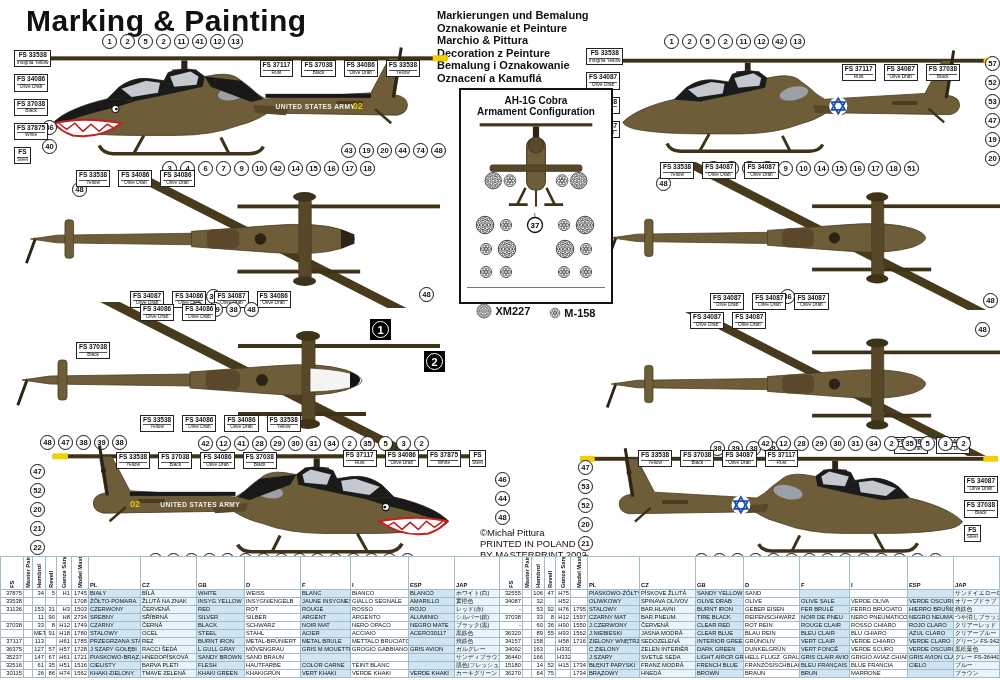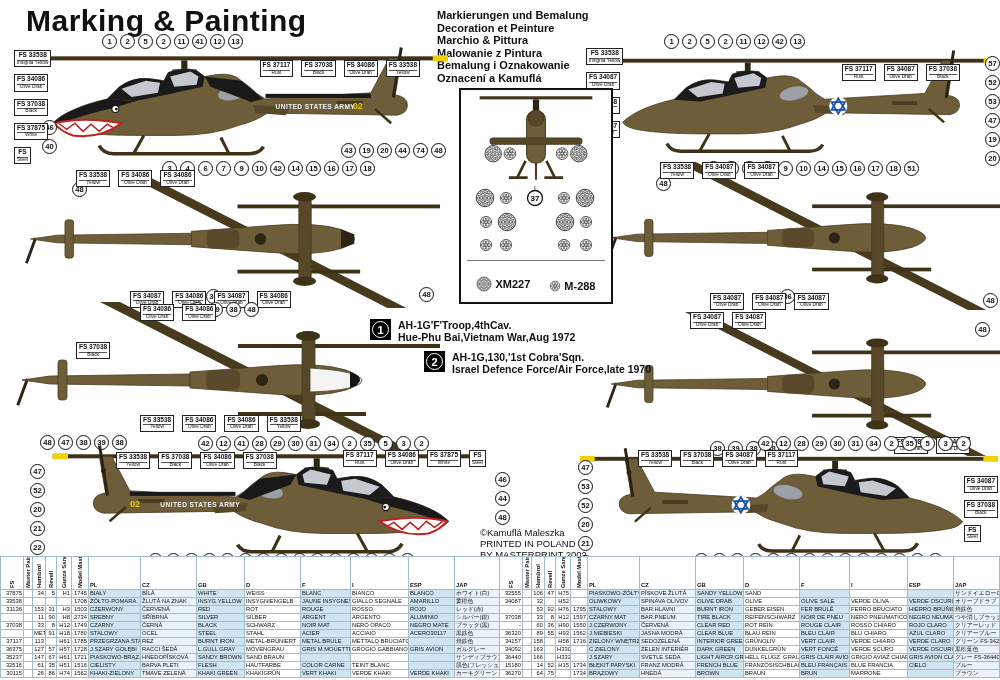--- a/index.html
+++ b/index.html
@@ -151,23 +151,23 @@
       <circle cx="252" cy="72" r="6" fill="#2c2414"></circle>
       <rect x="196" y="62" width="34" height="20" rx="6" fill="#59492a"></rect>
     </g>
   </defs>
 </svg>
 
 <div class="abs" id="page-title">Marking &amp; Painting</div>
 <div class="abs" id="langs">
 
 <div>Markierungen und Bemalung</div>
-    <div>Decoration et Peinture</div>
+    <div>Oznakowanie et Peinture</div>
     <div>Marchio &amp; Pittura</div>
-    <div>Malowanie z Pintura</div>
+    <div>Decoration z Peinture</div>
     <div>Bemalung i Oznakowanie</div>
     <div>Oznacení a Kamuflá</div>
   </div>
 
 <div class="view" id="v1">
   <svg width="436" height="142" viewBox="0 0 430 140">
     <g transform="translate(0,8)">
       <use href="#sideheli"></use>
         <use href="#vietnam-extra"></use>
       <text x="258" y="66" font-size="6.5" fill="#efefef" font-weight="bold" letter-spacing=".4">UNITED STATES ARMY</text>
@@ -679,20 +679,24 @@
         <span class="nm">Black</span>
       </span>
       <span class="chip">
         <span class="fs">FS</span>
         <span class="nm">Steel</span>
       </span>
     </div>
 </div>
 
 <div class="abs" id="arm-box">
+  <div class="ttl">
+    <div>AH-1G Cobra</div>
+    <div>Armament Configuration</div>
+  </div>
   <svg width="130" height="96" viewBox="0 0 120 92">
     <rect x="6" y="6" width="108" height="3" fill="#42351a"></rect>
     <rect x="57" y="9" width="6" height="11" fill="#2c2414"></rect>
     <rect x="51" y="20" width="18" height="50" rx="8" fill="#6d5d38" stroke="#4a3c20"></rect>
     <circle cx="60" cy="27" r="7.5" fill="#59492a" stroke="#4a3c20"></circle>
     <rect x="16" y="46" width="88" height="6" rx="3" fill="#574829" stroke="#4a3c20"></rect>
     <use href="#podL" x="10" y="52" width="18" height="18"></use>
     <use href="#podS" x="28" y="54" width="14" height="14"></use>
     <use href="#podS" x="78" y="54" width="14" height="14"></use>
     <use href="#podL" x="92" y="52" width="18" height="18"></use>
@@ -721,47 +725,39 @@
     <div class="li">
       <svg width="16" height="16" viewBox="0 0 16 16">
           <use href="#podL" x="0" y="0" width="16" height="16"></use>
         </svg>
       <span>XM227</span>
     </div>
     <div class="li">
       <svg width="12" height="12" viewBox="0 0 12 12">
           <use href="#podS" x="0" y="0" width="12" height="12"></use>
         </svg>
-      <span>M-288</span>
+      <span>M-158</span>
     </div>
   </div>
 </div>
 
 <div class="abs note" id="note1">
   <div class="sq">
       <span>1</span>
     </div>
-  <div class="tx">
-    <div>AH-1G'F'Troop,4thCav.</div>
-    <div>Hue-Phu Bai,Vietnam War,Aug 1972</div>
-  </div>
 </div>
 <div class="abs note" id="note2">
   <div class="sq">
       <span>2</span>
     </div>
-  <div class="tx">
-    <div>AH-1G,130,'1st Cobra'Sqn.</div>
-    <div>Israel Defence Force/Air Force,late 1970</div>
-  </div>
 </div>
 
 <div class="abs" id="credits">
 
-<div>©Kamuflá Maleszka</div>
+<div>©Michał Pittura</div>
     <div>PRINTED IN POLAND</div>
     <div>BY MASTERPRINT 2002</div>
   </div>
 
 <table class="ptable" id="tableL">
   <colgroup>
       <col class="cFS">
       <col class="cMP">
       <col class="cHU">
       <col class="cRE">

